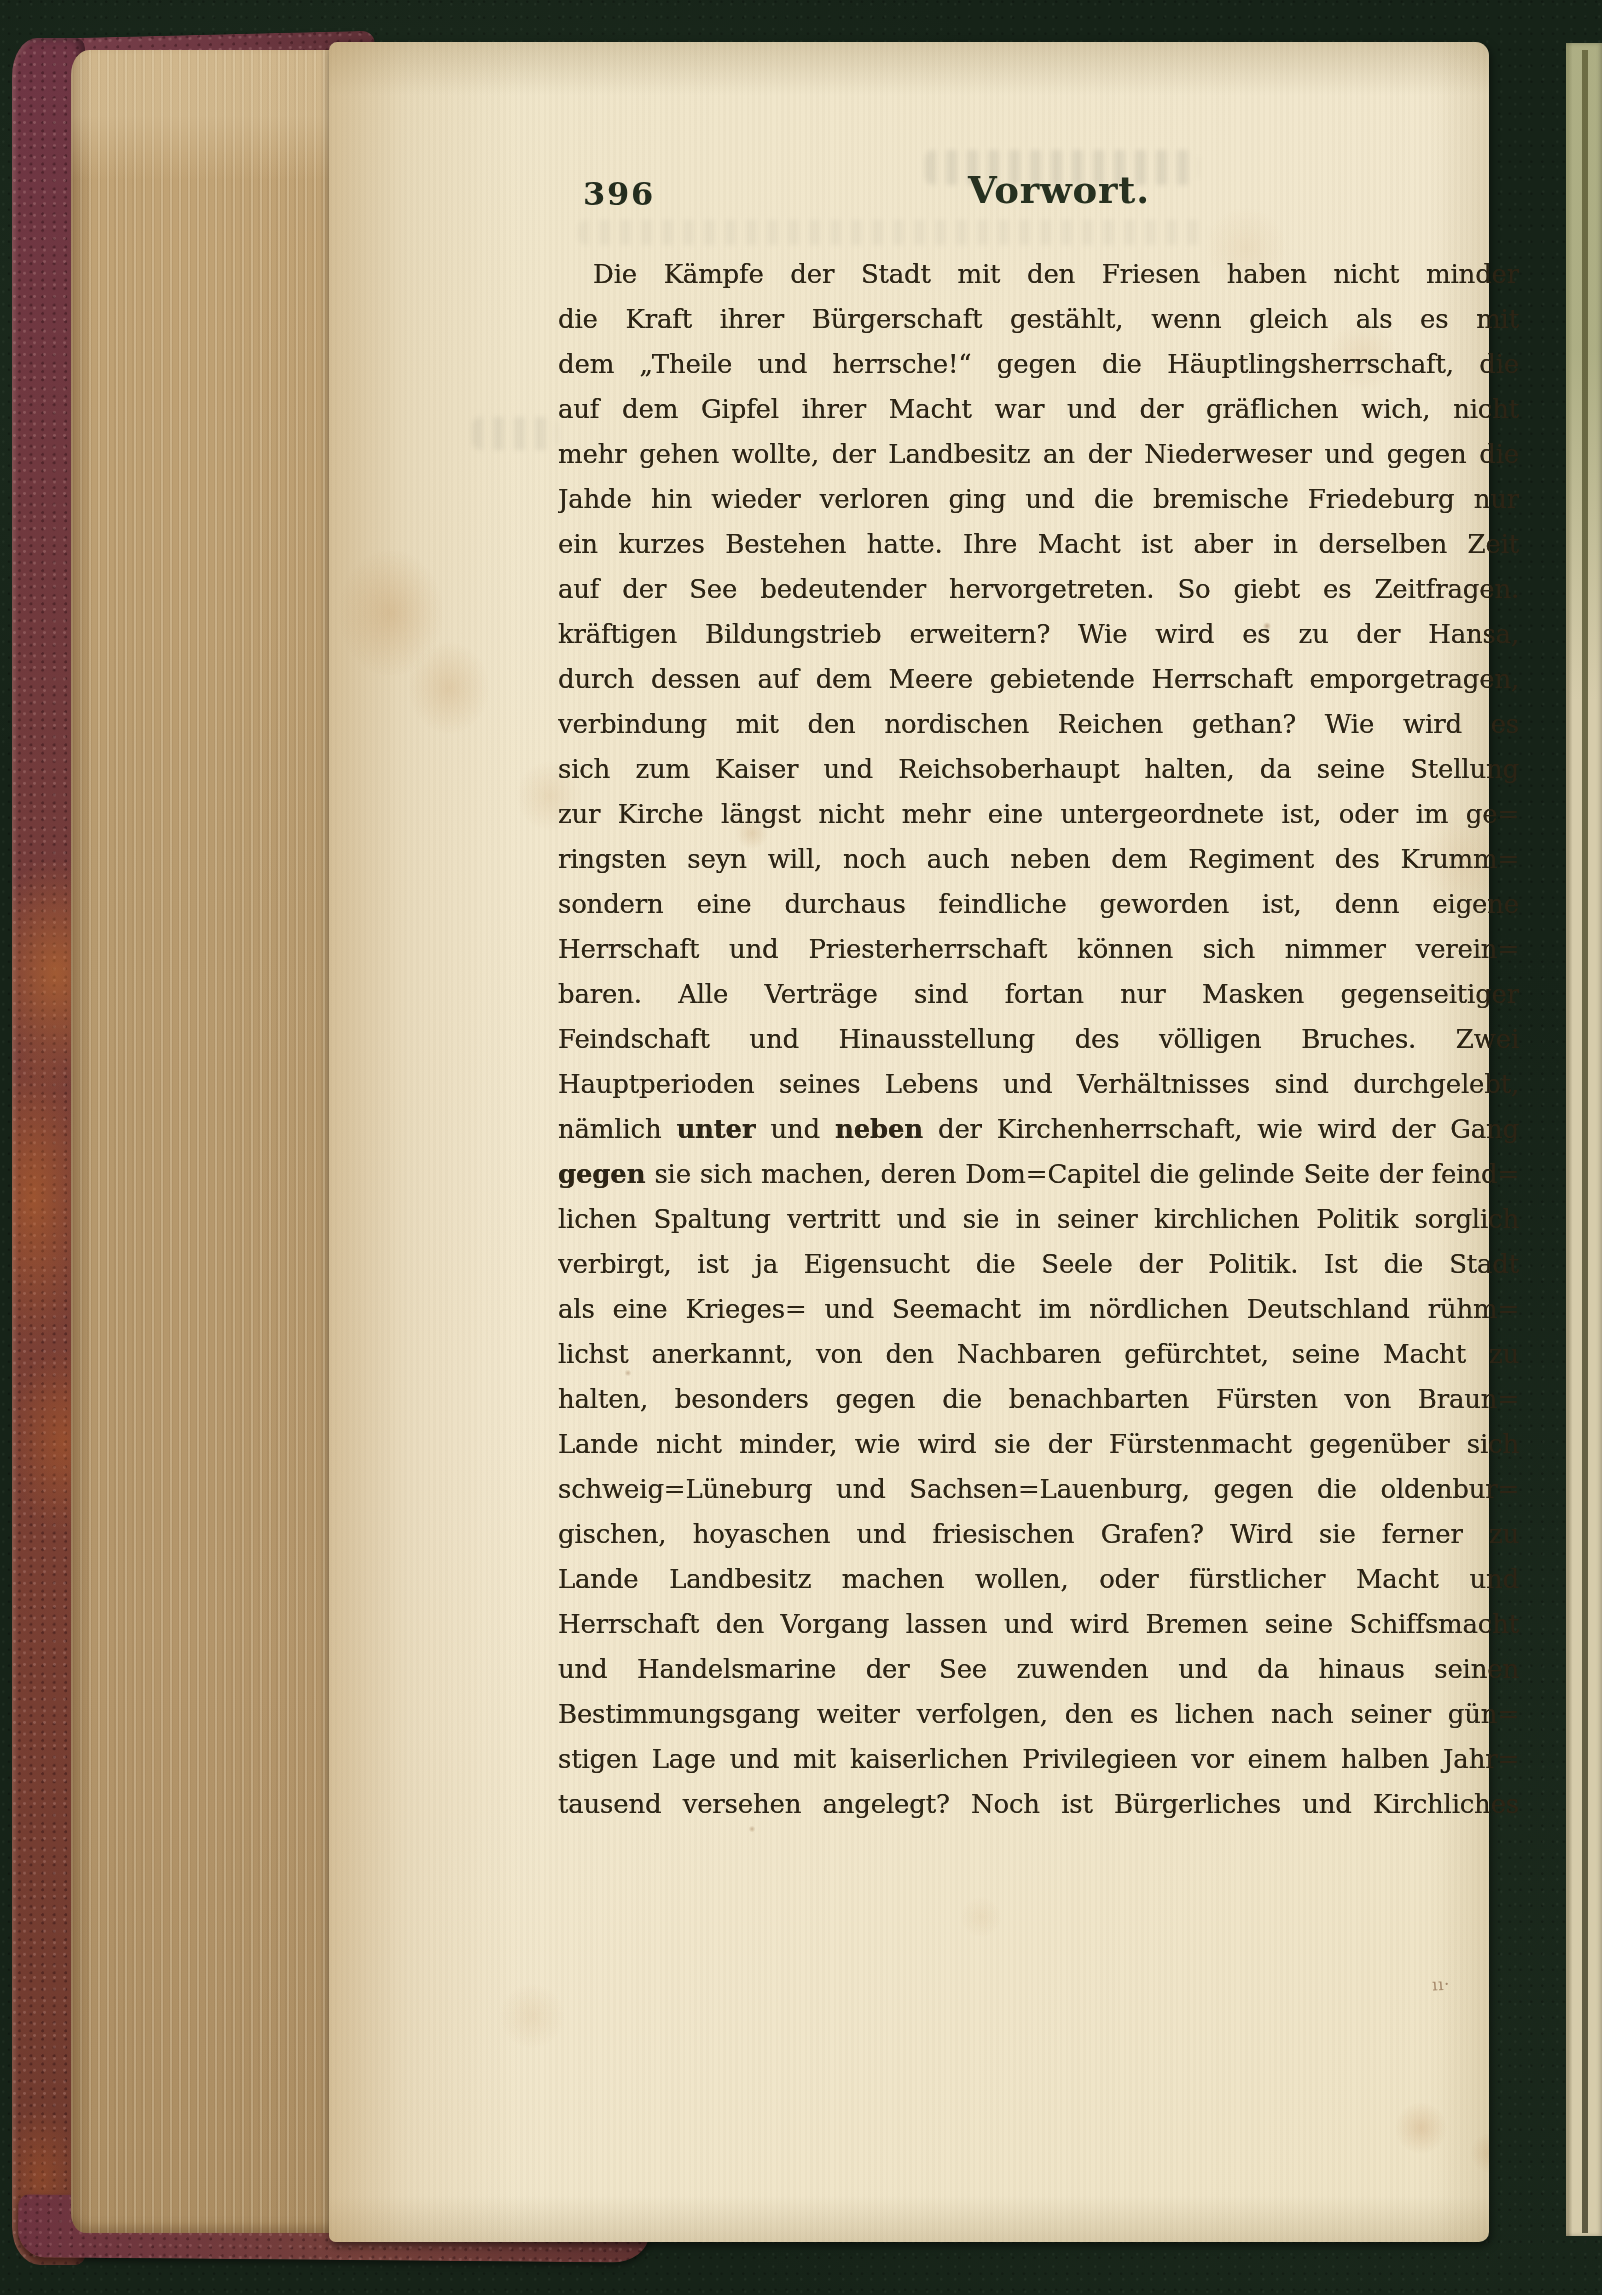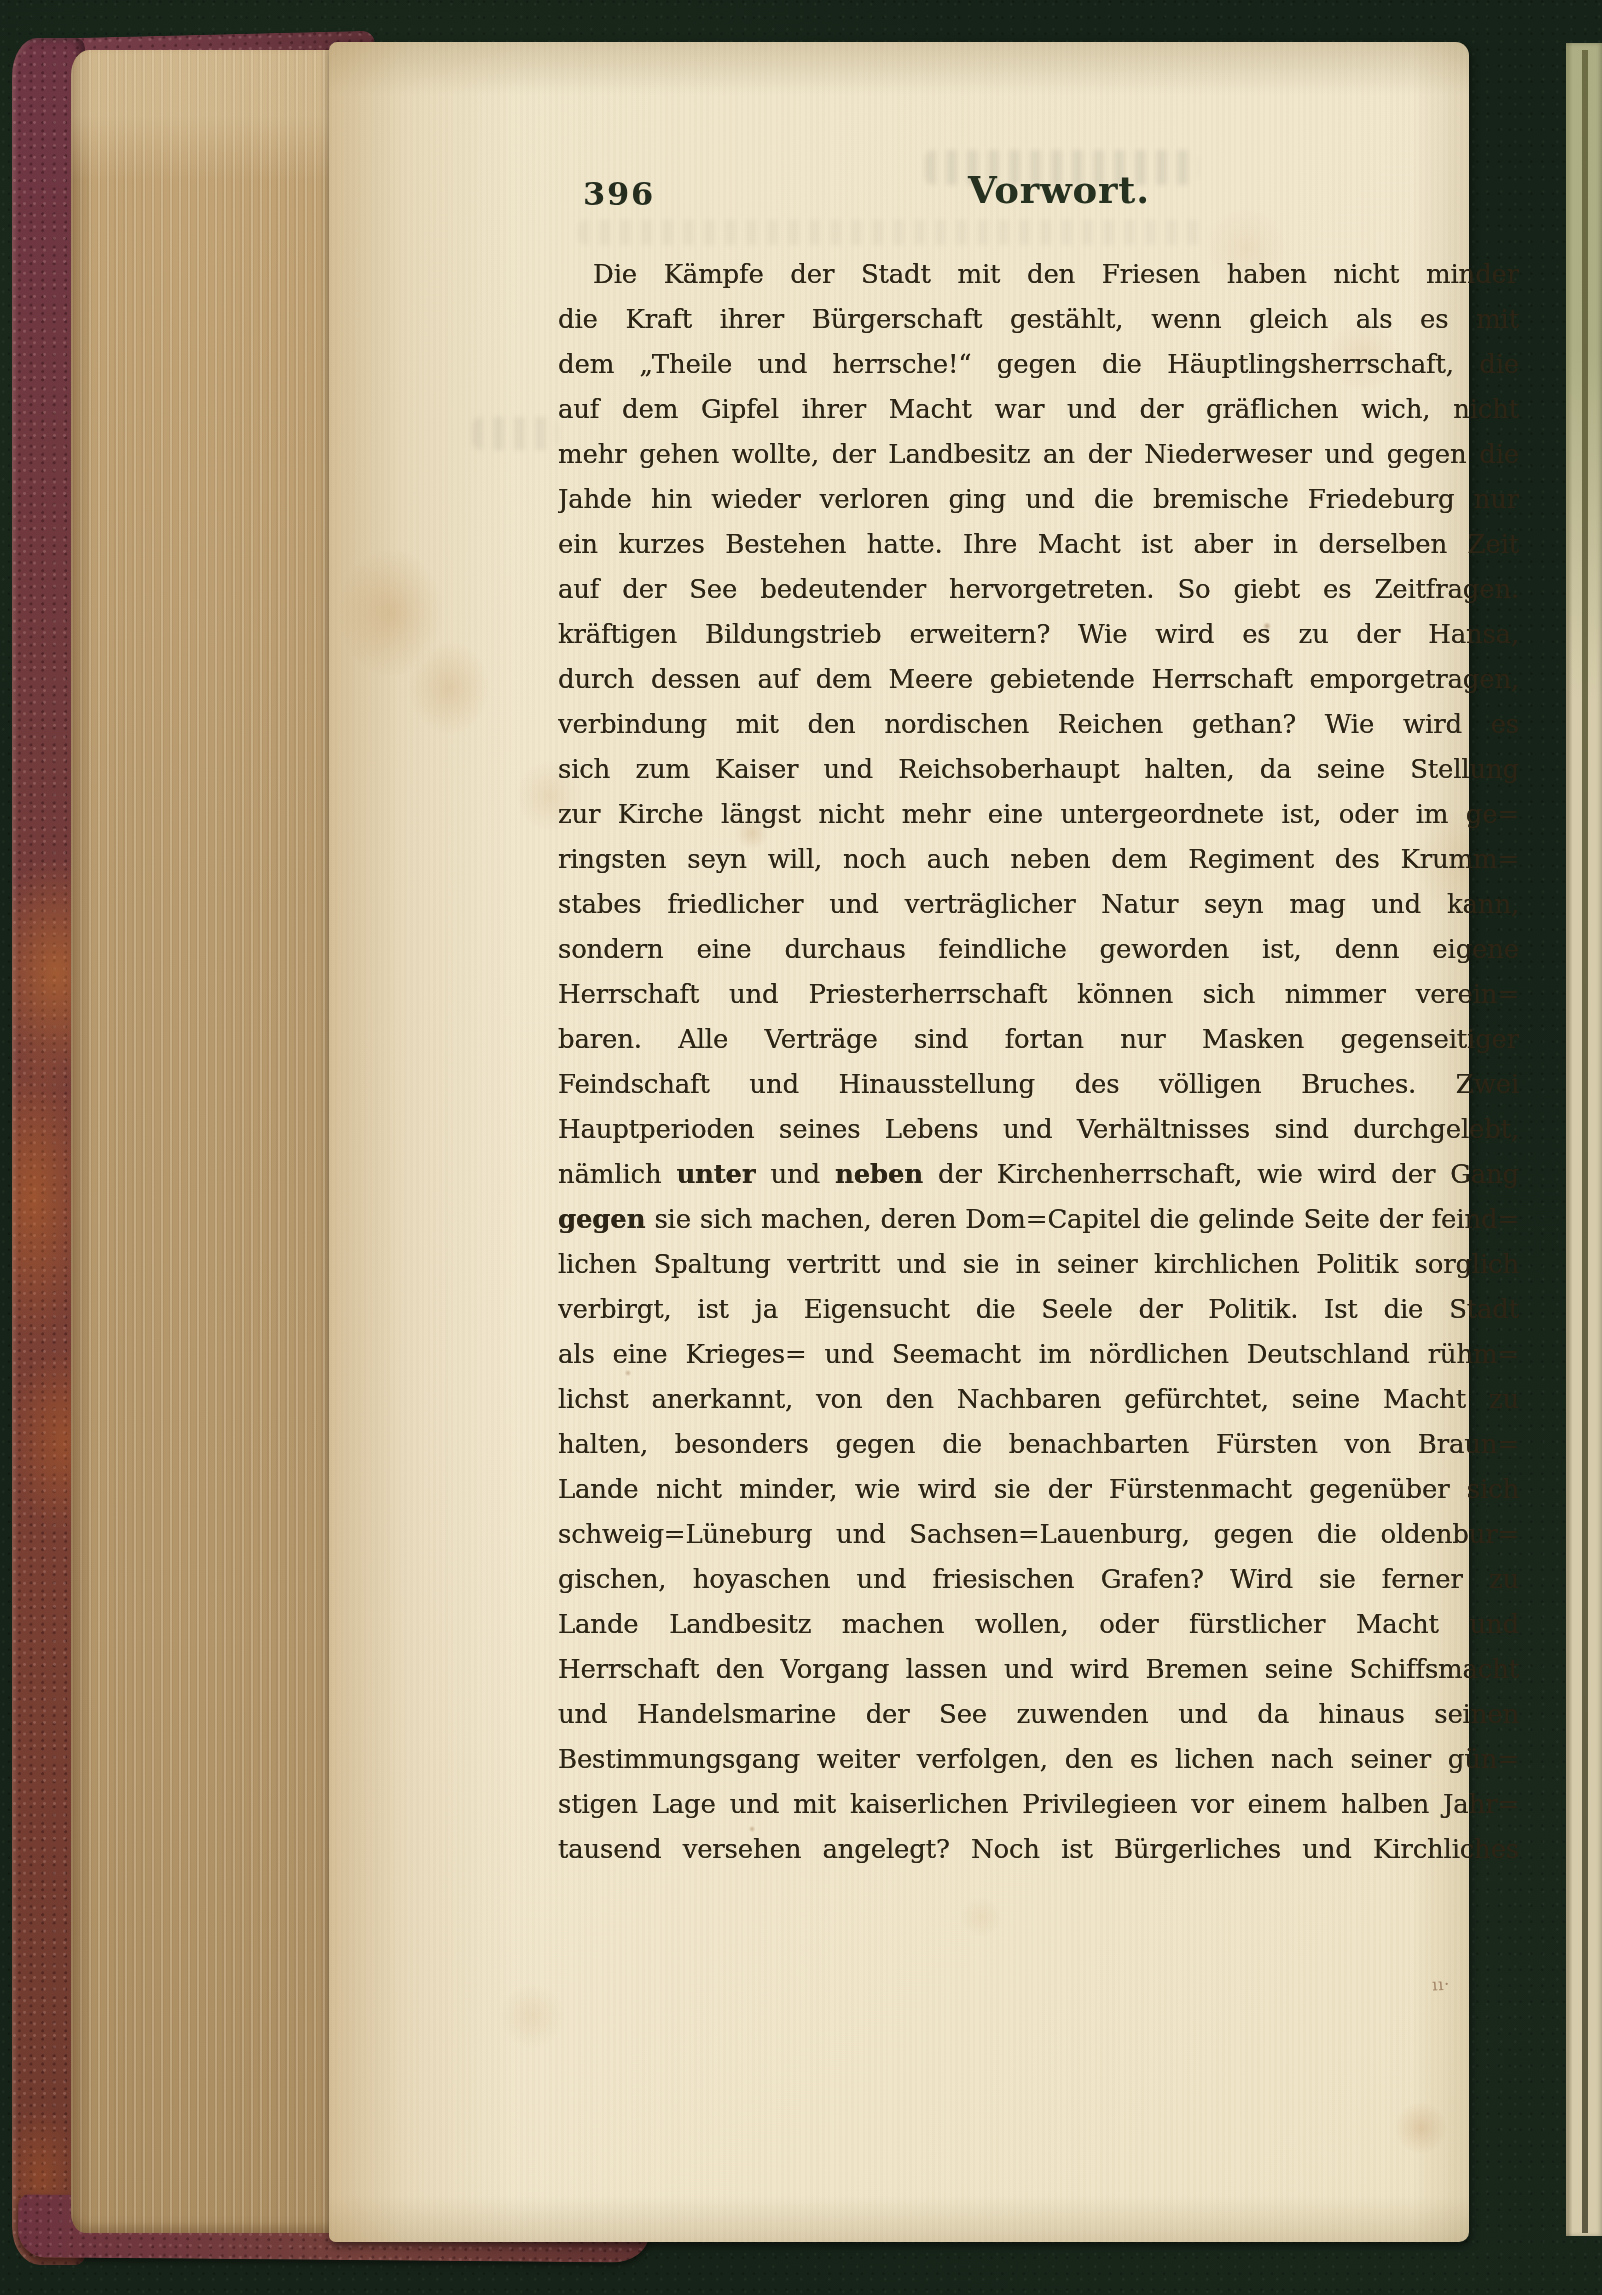--- a/index.html
+++ b/index.html
@@ -67,21 +67,21 @@
     background:linear-gradient(180deg,#5d5c34,#4c4a2c 50%,#3f3d26);opacity:.8;}
   .page{position:absolute;left:329px;top:42px;width:1140px;height:2200px;
     border-radius:8.3px 13.3px 10px 6.6px;
     background-image:
       repeating-linear-gradient(90deg, rgba(120,100,60,.035) 0 2.5px, rgba(0,0,0,0) 2.5px 5.8px),
       linear-gradient(90deg, rgba(178,142,88,.45) 0, rgba(178,142,88,.14) 79px, rgba(0,0,0,0) 191px),
       linear-gradient(270deg, rgba(156,132,82,.20) 0, rgba(0,0,0,0) 58px),
       linear-gradient(180deg, rgba(146,122,76,.28) 0, rgba(0,0,0,0) 53px),
       linear-gradient(0deg, rgba(146,122,76,.25) 0, rgba(0,0,0,0) 46px),
       linear-gradient(135deg,#efe5c9 0%,#f2e8cf 45%,#eee3c5 100%);
-    box-shadow:1.7px 3.3px 8.3px rgba(0,0,0,.5);}
+    box-shadow:1.7px 3.3px 8.3px rgba(0,0,0,.5);padding-left:20px;}
   .foxing{position:absolute;inset:0;border-radius:inherit;pointer-events:none;
     background-image:
       radial-gradient(75px 91px at 62px 571px, rgba(187,141,84,.30), transparent 70%),
       radial-gradient(58px 66px at 120px 646px, rgba(187,141,84,.24), transparent 70%),
       radial-gradient(46px 50px at 220px 754px, rgba(187,141,84,.16), transparent 70%),
       radial-gradient(23px 23px at 423px 791px, rgba(170,120,60,.20), transparent 70%),
       radial-gradient(50px 50px at 1034px 314px, rgba(187,141,84,.14), transparent 70%),
       radial-gradient(58px 58px at 917px 206px, rgba(187,141,84,.10), transparent 70%),
       radial-gradient(66px 75px at 1133px 820px, rgba(187,141,84,.13), transparent 70%),
       radial-gradient(37px 37px at 1092px 2086px, rgba(180,125,70,.24), transparent 70%),
@@ -144,21 +144,20 @@
         <div class="textline">mehr gehen wollte, der Landbesitz an der Niederweser und gegen die</div>
         <div class="textline">Jahde hin wieder verloren ging und die bremische Friedeburg nur</div>
         <div class="textline">ein kurzes Bestehen hatte. Ihre Macht ist aber in derselben Zeit</div>
         <div class="textline">auf der See bedeutender hervorgetreten. So giebt es Zeitfragen.</div>
         <div class="textline">kräftigen Bildungstrieb erweitern? Wie wird es zu der Hansa,</div>
         <div class="textline">durch dessen auf dem Meere gebietende Herrschaft emporgetragen,</div>
         <div class="textline">verbindung mit den nordischen Reichen gethan? Wie wird es</div>
         <div class="textline">sich zum Kaiser und Reichsoberhaupt halten, da seine Stellung</div>
         <div class="textline">zur Kirche längst nicht mehr eine untergeordnete ist, oder im ge=</div>
         <div class="textline">ringsten seyn will, noch auch neben dem Regiment des Krumm=</div>
-        <div class="textline">stabes friedlicher und verträglicher Natur seyn mag und kann,</div>
         <div class="textline">sondern eine durchaus feindliche geworden ist, denn eigene</div>
         <div class="textline">Herrschaft und Priesterherrschaft können sich nimmer verein=</div>
         <div class="textline">baren. Alle Verträge sind fortan nur Masken gegenseitiger</div>
         <div class="textline">Feindschaft und Hinausstellung des völligen Bruches. Zwei</div>
         <div class="textline">Hauptperioden seines Lebens und Verhältnisses sind durchgelebt,</div>
         <div class="textline"><span>nämlich </span><span class="em">unter</span><span> und </span><span class="em">neben</span><span> der Kirchenherrschaft, wie wird der Gang</span></div>
         <div class="textline"><span class="em">gegen</span><span> sie sich machen, deren Dom=Capitel die gelinde Seite der feind=</span></div>
         <div class="textline">lichen Spaltung vertritt und sie in seiner kirchlichen Politik sorglich</div>
         <div class="textline">verbirgt, ist ja Eigensucht die Seele der Politik.  Ist die Stadt</div>
         <div class="textline">als eine Krieges= und Seemacht im nördlichen Deutschland rühm=</div>

